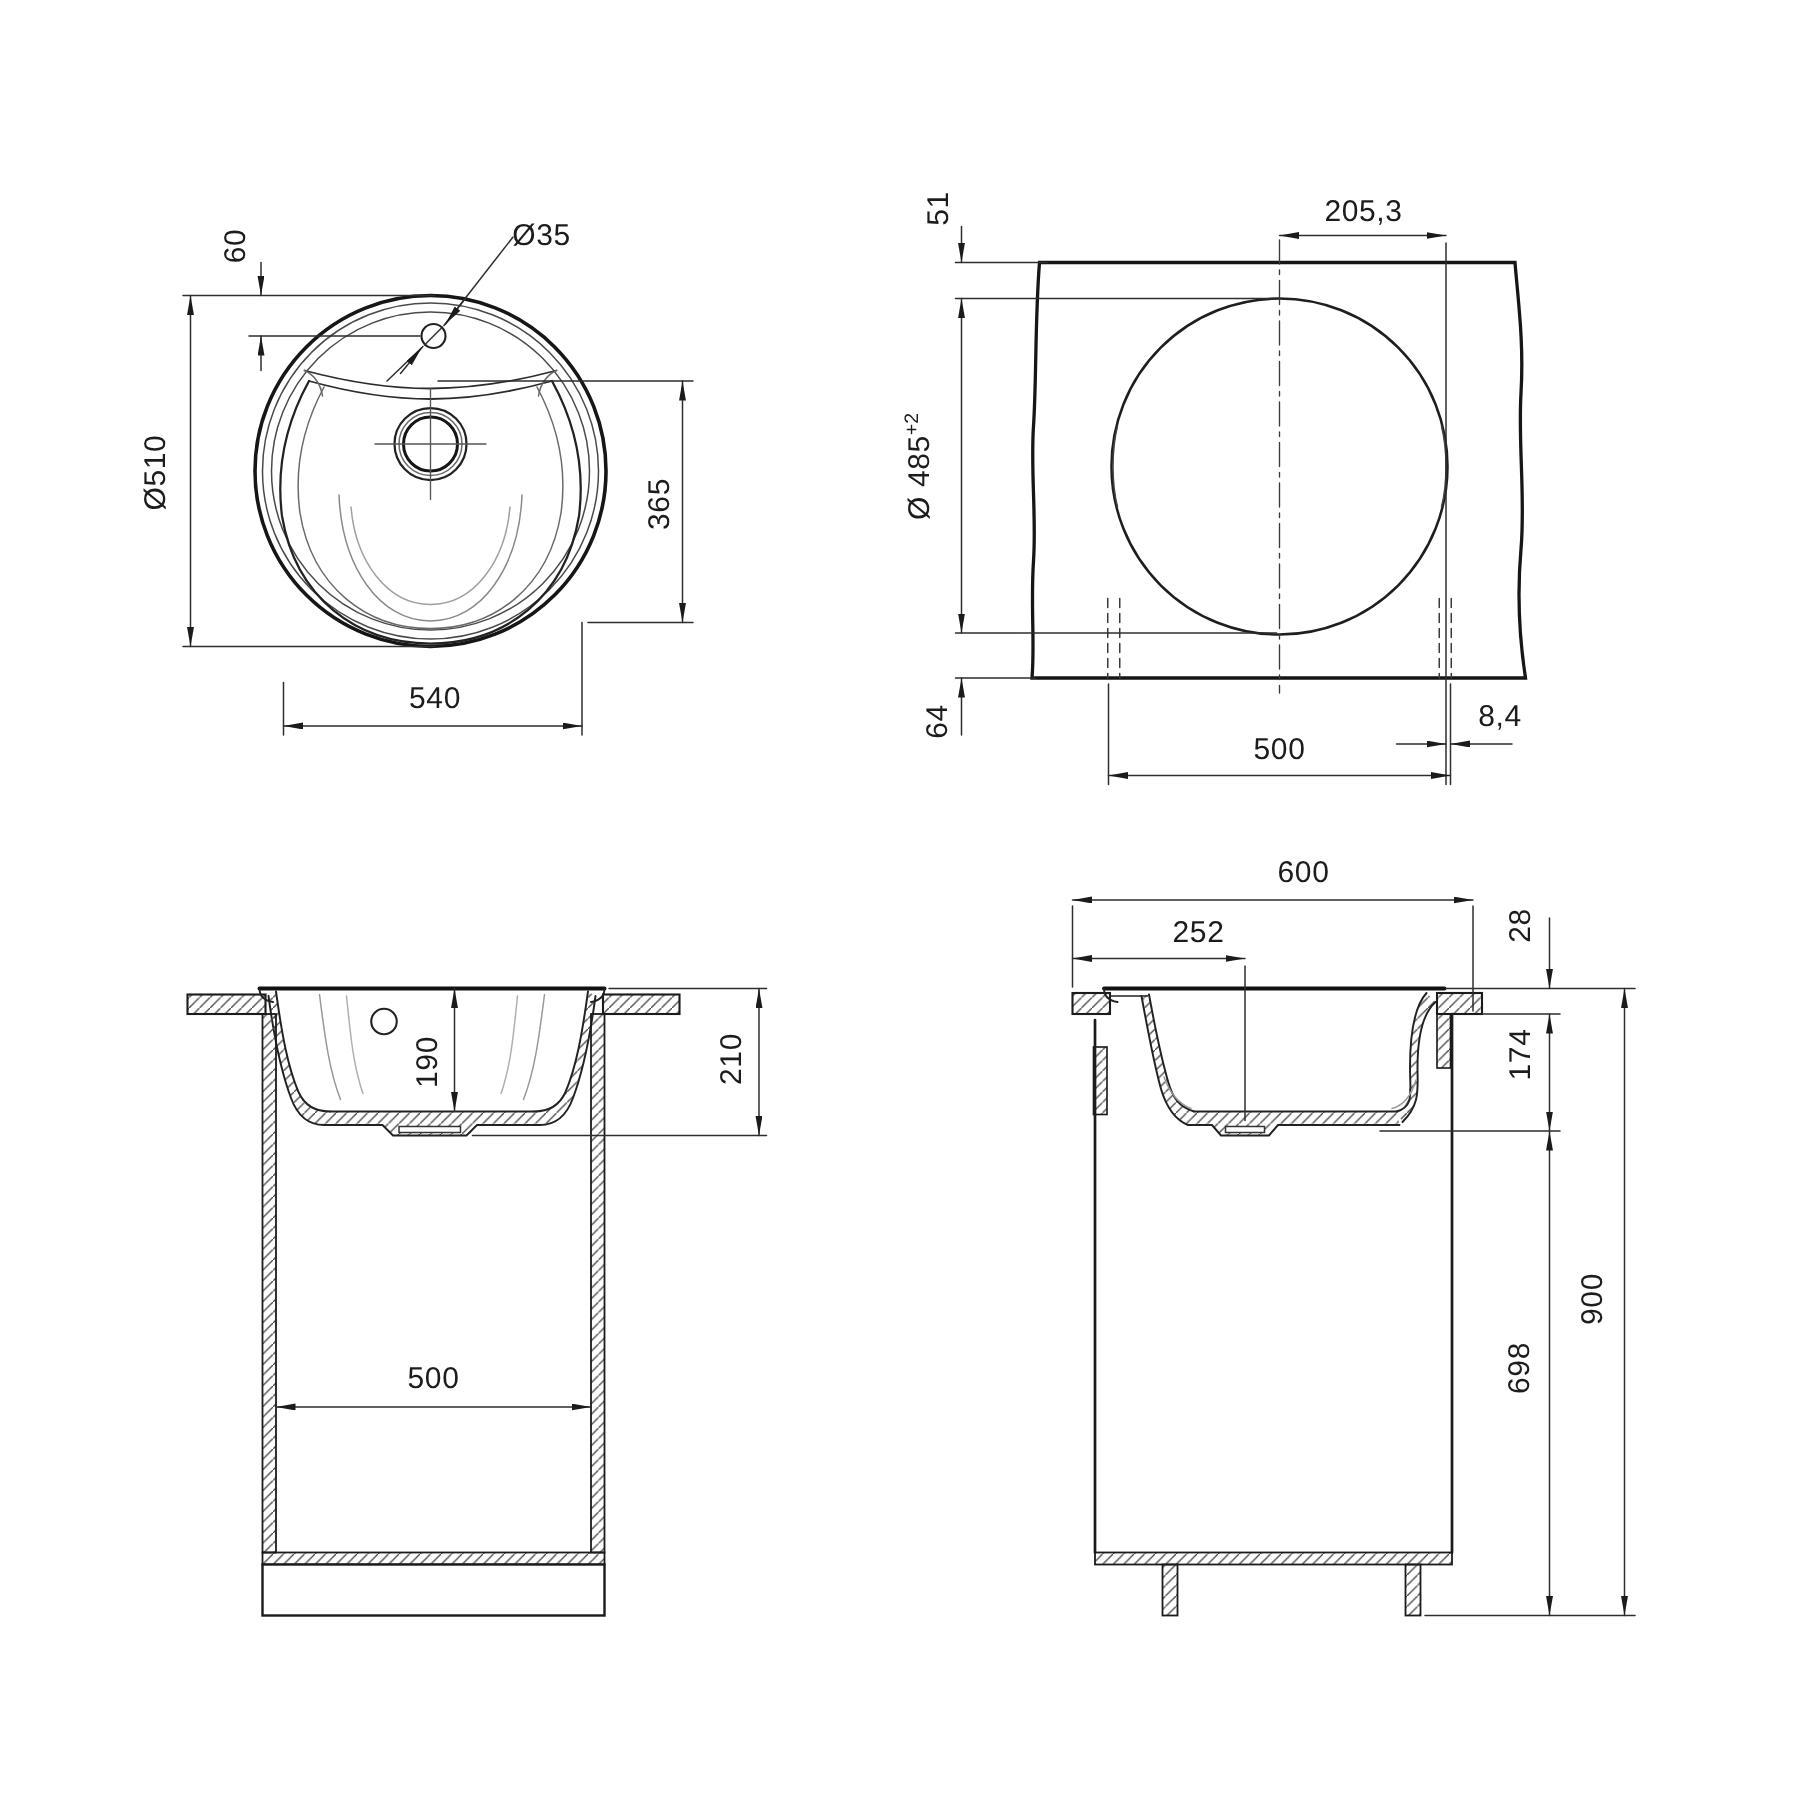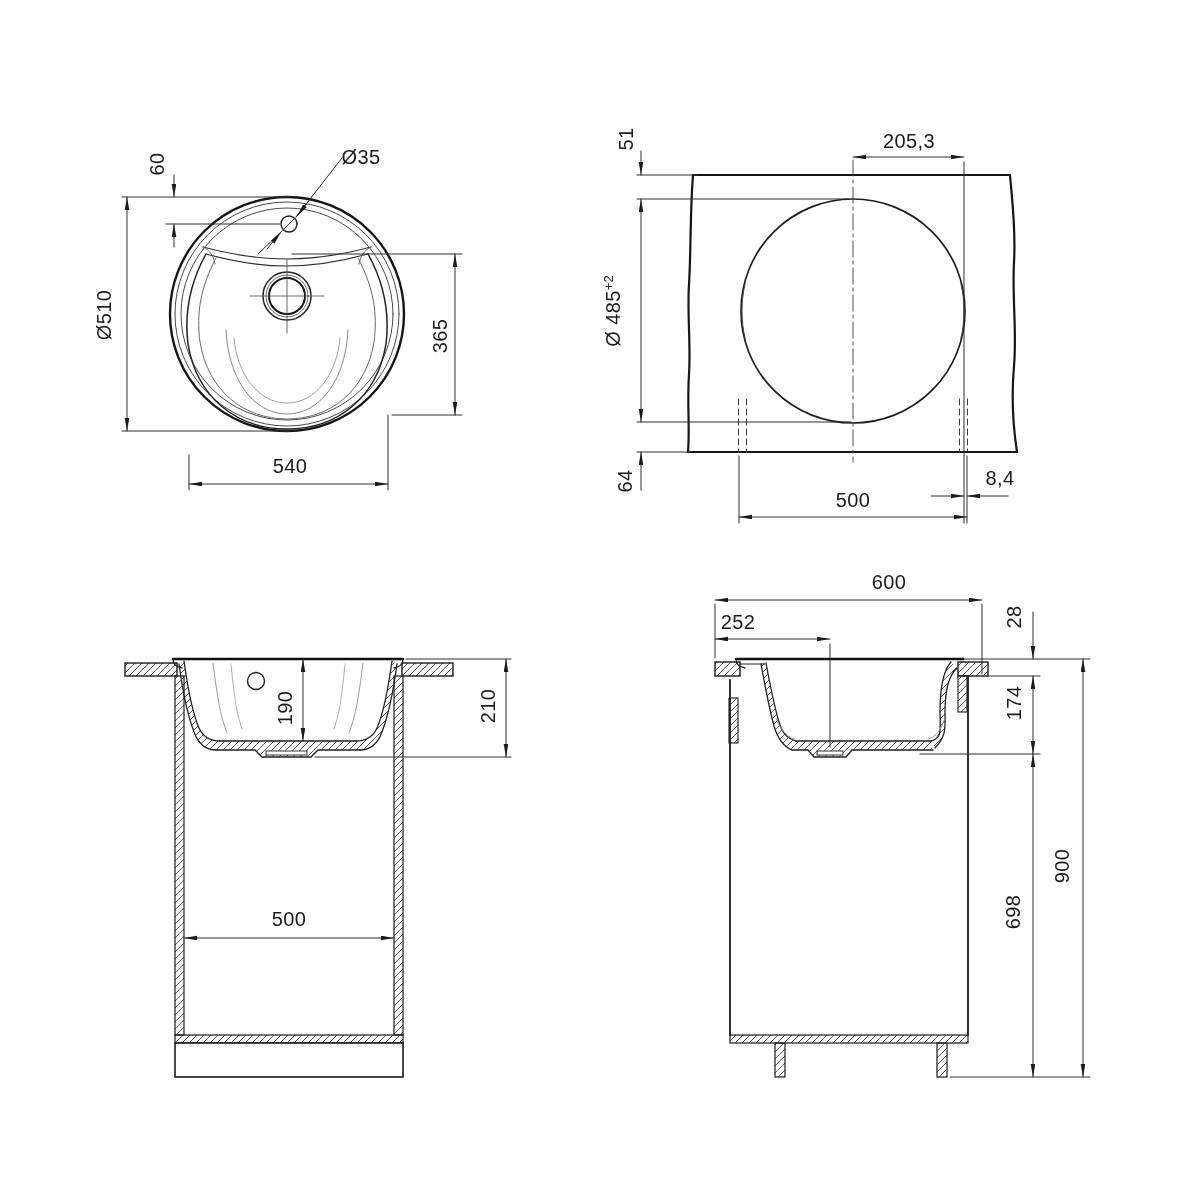--- a/index.html
+++ b/index.html
@@ -204,19 +204,19 @@
   <div class="lab" style="left:909px;top:141px">205,3</div>
   <div class="lab rot" style="left:612px;top:311px"><span>Ø 485</span><span class="sup">+2</span></div>
   <div class="lab rot" style="left:625px;top:481px">64</div>
   <div class="lab" style="left:853px;top:500px">500</div>
   <div class="lab" style="left:1000px;top:478px">8,4</div>
 
   <div class="lab rot" style="left:285px;top:708px">190</div>
   <div class="lab rot" style="left:488px;top:706px">210</div>
   <div class="lab" style="left:289px;top:919px">500</div>
 
-  <div class="lab" style="left:889px;top:582px">600</div>
-  <div class="lab" style="left:738px;top:622px">252</div>
+  <div class="lab" style="left:869px;top:582px">600</div>
+  <div class="lab" style="left:799px;top:622px">252</div>
   <div class="lab rot" style="left:1014px;top:617px">28</div>
   <div class="lab rot" style="left:1014px;top:703px">174</div>
   <div class="lab rot" style="left:1013px;top:912px">698</div>
   <div class="lab rot" style="left:1062px;top:866px">900</div>
 </div>
 
 </body></html>

